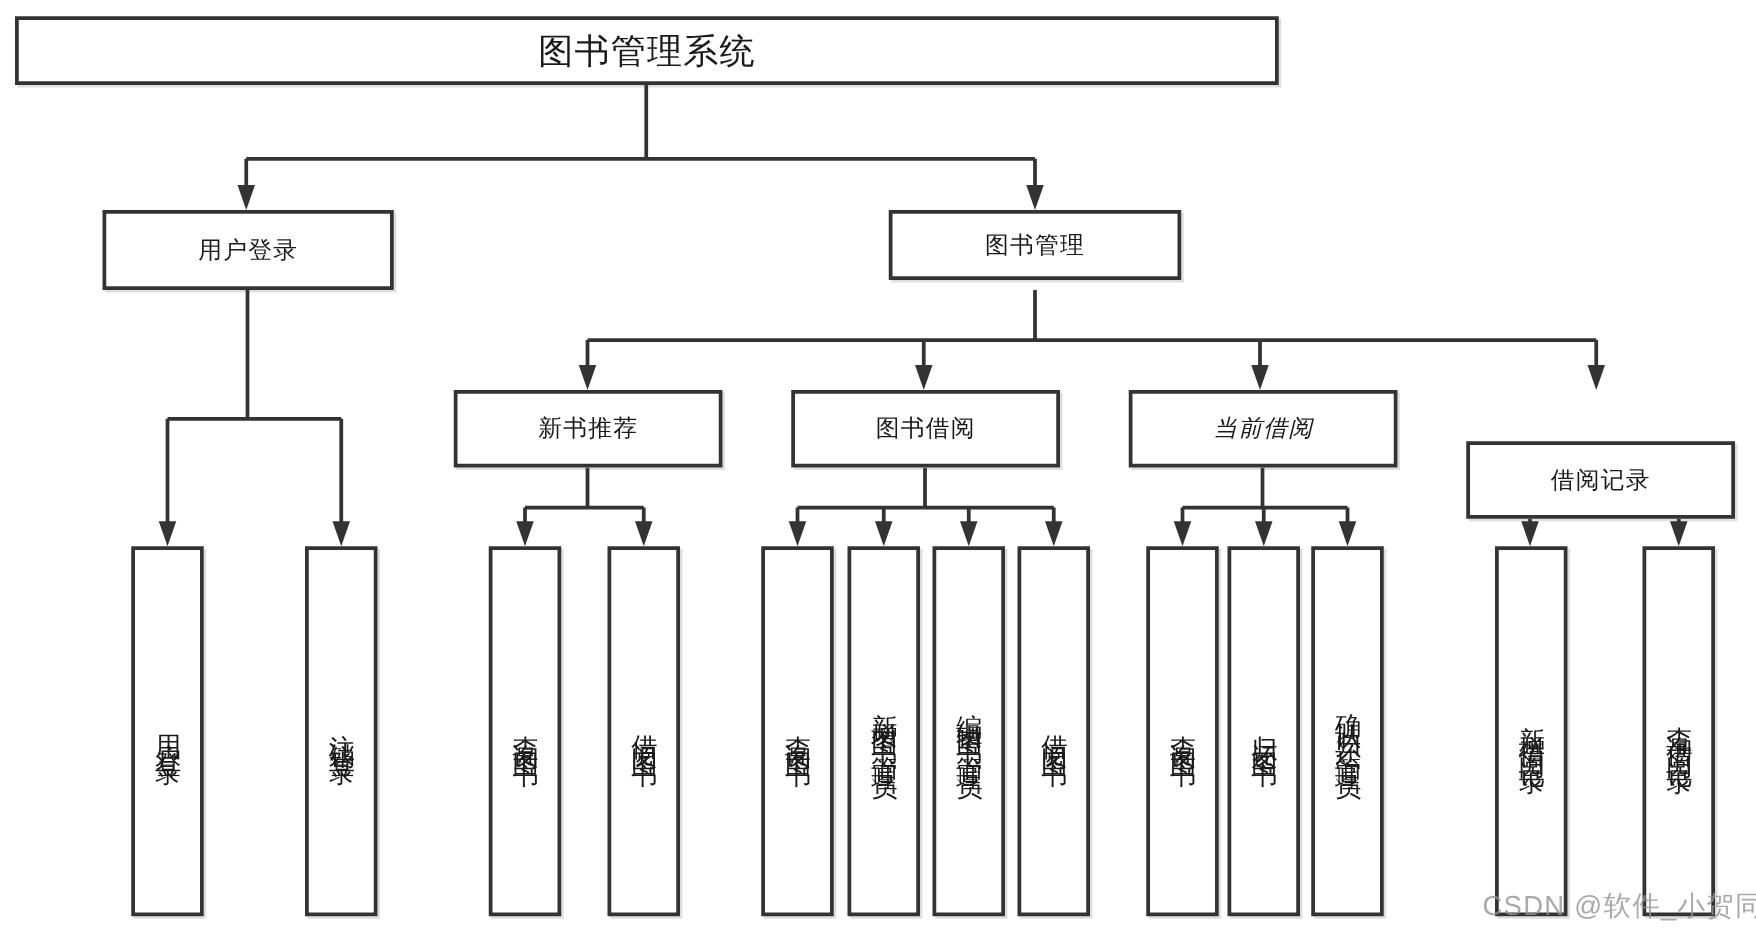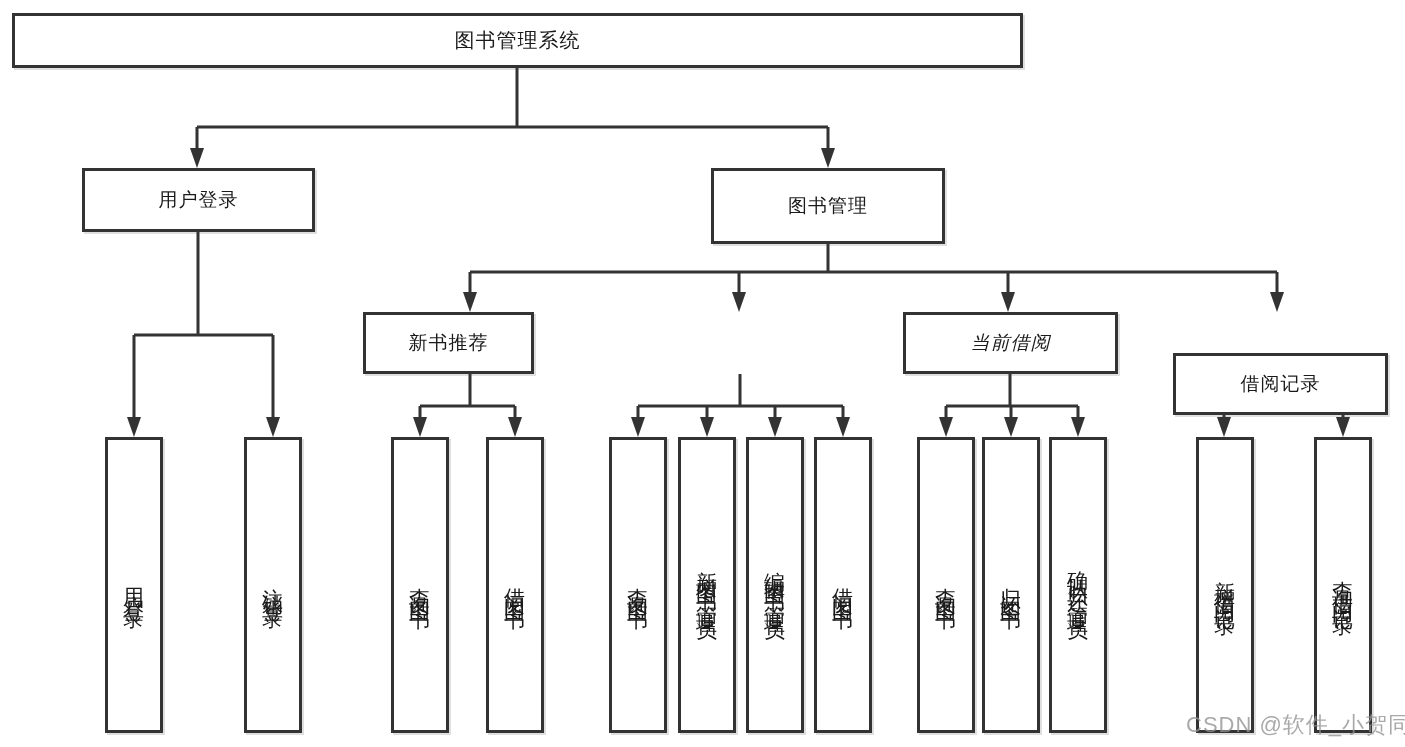--- a/index.html
+++ b/index.html
@@ -26,21 +26,21 @@
     box-sizing: border-box;
     border: 3px solid #333333;
     background: #ffffff;
     color: #1a1a1a;
     display: flex;
     align-items: center;
     justify-content: center;
     box-shadow: 2px 2px 0 rgba(80,80,80,0.18);
   }
   .h-node { font-size: 19px; letter-spacing: 1px; }
-  .title-node { font-size: 20px; }
+  .title-node { font-size: 28px; }
   .v-node span {
     writing-mode: vertical-rl;
     text-orientation: mixed;
     font-size: 21px;
     letter-spacing: 7px;
     line-height: 1;
     white-space: nowrap;
   }
   .watermark {
     position: absolute;
@@ -95,26 +95,29 @@
     </g>
   </svg>
 
   <div class="node h-node title-node" style="left:12px; top:13px; width:1011px; height:55px;">
     <span>图书管理系统</span>
   </div>
 
   <div class="node h-node" style="left:82px; top:168px; width:233px; height:64px;">
     <span>用户登录</span>
   </div>
-  <div class="node h-node" style="left:711px; top:168px; width:234px; height:76px;">
+  <div class="node h-node" style="left:711px; top:168px; width:234px; height:56px;">
     <span>图书管理</span>
   </div>
 
-  <div class="node h-node" style="left:363px; top:312px; width:171px; height:62px;">
+  <div class="node h-node" style="left:363px; top:312px; width:215px; height:62px;">
     <span>新书推荐</span>
+  </div>
+  <div class="node h-node" style="left:633px; top:312px; width:215px; height:62px;">
+    <span>图书借阅</span>
   </div>
   <div class="node h-node" style="left:903px; top:312px; width:215px; height:62px;font-style:italic;">
     <span>当前借阅</span>
   </div>
   <div class="node h-node" style="left:1173px; top:312px; width:215px; height:62px;margin-top:41px;">
     <span>借阅记录</span>
   </div>
 
   <div class="node v-node" style="left:105px; top:437px; width:58px; height:296px;">
     <span>用户登录</span>

